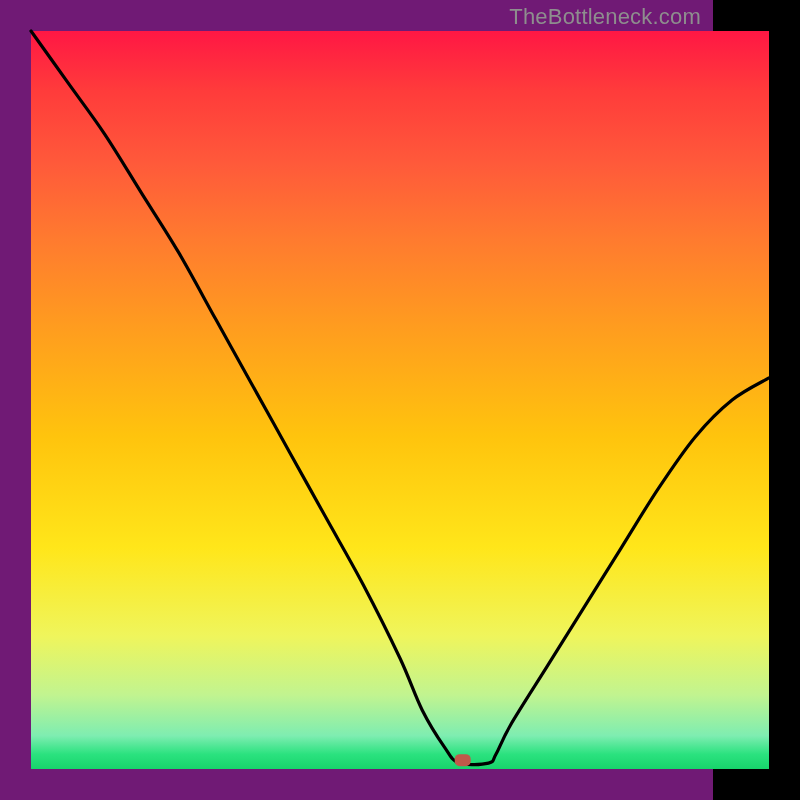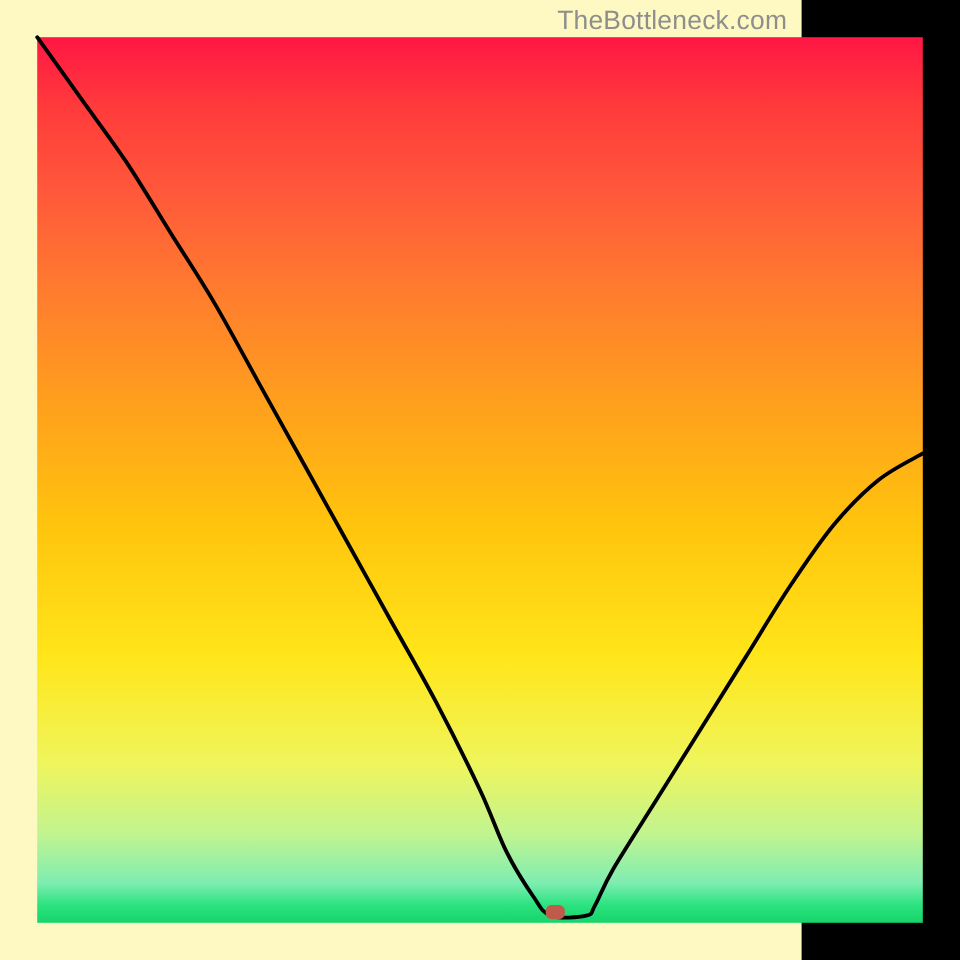--- a/index.html
+++ b/index.html
@@ -10,21 +10,22 @@
     background: #000;
     overflow: hidden;
     font-family: Arial, Helvetica, sans-serif;
   }
   .frame {
     position: absolute;
     top: 0;
     left: 0;
     width: 668px;
     height: 800px;
-    background: #fef9c3;
+    background: #701a75;
+    padding-left: 45px;
   }
   .plot {
     position: absolute;
     top: 31px;
     left: 31px;
     width: 738px;
     height: 738px;
     background: linear-gradient(to bottom,
       #ff1744 0%,
       #ff3b3b 8%,

